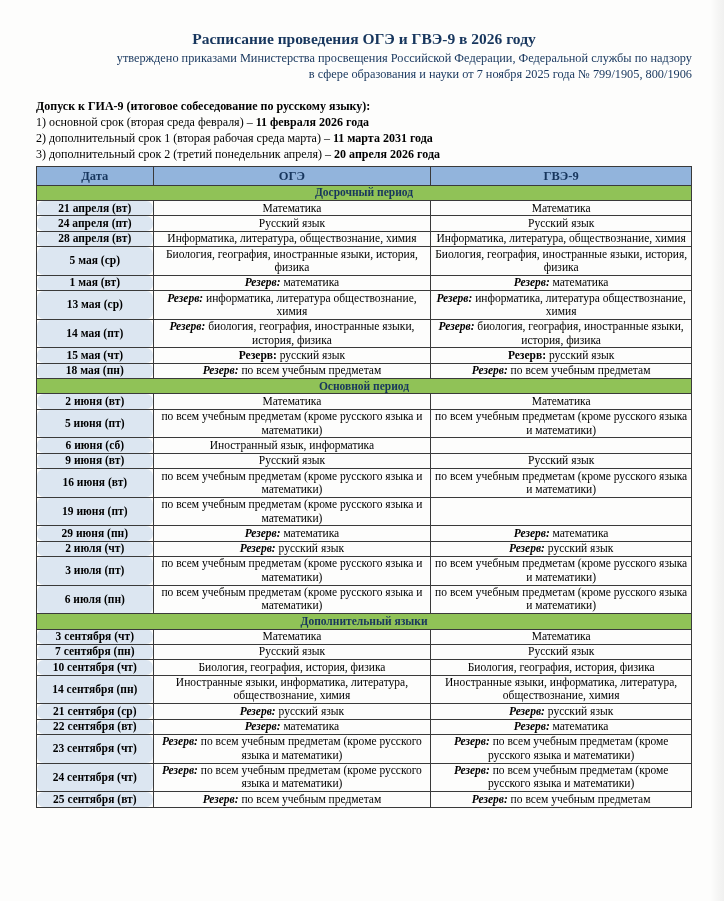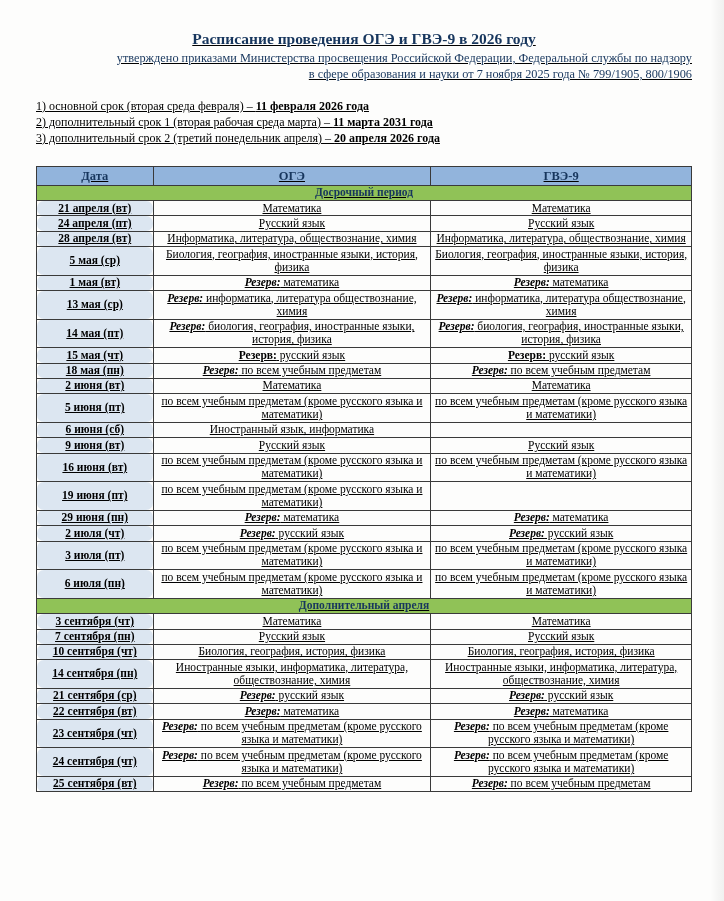--- a/index.html
+++ b/index.html
@@ -16,21 +16,20 @@
     color:#000;
     position:relative;
     overflow:hidden;
   }
   .scan-edge{
     position:absolute;top:0;right:0;width:14px;height:100%;
     background:linear-gradient(to right, rgba(0,0,0,0), rgba(0,0,0,0.05));
   }
   .page{
     padding:30px 32px 14px 36px;
-    text-decoration:underline;
   }
   .doc-title{
     text-align:center;
     font-weight:bold;
     font-size:15.5px;
     color:var(--heading-text);
     margin-bottom:3px;
   }
   .doc-subtitle{
     text-align:right;
@@ -42,21 +41,21 @@
     margin-top:15px;
     font-size:12px;
     line-height:1.34;
     color:#000;
   }
   .intro-heading{font-weight:bold;}
   .intro-line b{font-weight:bold;}
   table.schedule{
     width:100%;
     border-collapse:collapse;
-    margin-top:20px;
+    margin-top:4px;
     table-layout:fixed;
     border:1.5px solid #2b2b2b;
   }
   table.schedule th, table.schedule td{
     border:1px solid #3a3a3a;
     padding:0.5px 3px;
     font-size:11.5px;
     line-height:1.16;
     text-align:center;
     vertical-align:middle;
@@ -91,20 +90,21 @@
 <body>
 
 <div class="scan-edge"></div>
 
 <div class="page">
   <div class="doc-title">Расписание проведения ОГЭ и ГВЭ-9 в 2026 году</div>
   <div class="doc-subtitle">утверждено приказами Министерства просвещения Российской Федерации, Федеральной службы по надзору</div>
   <div class="doc-subtitle">в сфере образования и науки от 7 ноября 2025 года № 799/1905, 800/1906</div>
 
   <div class="intro">
+    <div class="intro-heading">Допуск к ГИА-9 (итоговое собеседование по русскому языку):</div>
     <div>
         <div class="intro-line"><span>1) основной срок (вторая среда февраля) – </span><b>11 февраля 2026 года</b></div>
         <div class="intro-line"><span>2) дополнительный срок 1 (вторая рабочая среда марта) –  </span><b>11 марта 2031 года</b></div>
         <div class="intro-line"><span>3) дополнительный срок 2 (третий понедельник апреля) – </span><b>20 апреля 2026 года</b></div>
       </div>
   </div>
 
   <table class="schedule">
     <colgroup>
       <col style="width:17.8%">
@@ -161,20 +161,23 @@
           <td class="date">15 мая (чт)</td>
           <td class="subj"><span class="rb">Резерв:</span> русский язык</td>
           <td class="subj"><span class="rb">Резерв:</span> русский язык</td>
         </tr>
         <tr>
           <td class="date">18 мая (пн)</td>
           <td class="subj"><span class="rbi">Резерв:</span> по всем учебным предметам</td>
           <td class="subj"><span class="rbi">Резерв:</span> по всем учебным предметам</td>
         </tr>
         <tr>
+          <td colspan="3" class="period">Основной период</td>
+        </tr>
+        <tr>
           <td class="date">2 июня (вт)</td>
           <td class="subj">Математика</td>
           <td class="subj">Математика</td>
         </tr>
         <tr>
           <td class="date">5 июня (пт)</td>
           <td class="subj">по всем учебным предметам (кроме русского языка и математики)</td>
           <td class="subj">по всем учебным предметам (кроме русского языка и математики)</td>
         </tr>
         <tr>
@@ -211,21 +214,21 @@
           <td class="date">3 июля (пт)</td>
           <td class="subj">по всем учебным предметам (кроме русского языка и математики)</td>
           <td class="subj">по всем учебным предметам (кроме русского языка и математики)</td>
         </tr>
         <tr>
           <td class="date">6 июля (пн)</td>
           <td class="subj">по всем учебным предметам (кроме русского языка и математики)</td>
           <td class="subj">по всем учебным предметам (кроме русского языка и математики)</td>
         </tr>
         <tr>
-          <td colspan="3" class="period">Дополнительный апреля</td>
+          <td colspan="3" class="period">Дополнительный языки</td>
         </tr>
         <tr>
           <td class="date">3 сентября (чт)</td>
           <td class="subj">Математика</td>
           <td class="subj">Математика</td>
         </tr>
         <tr>
           <td class="date">7 сентября (пн)</td>
           <td class="subj">Русский язык</td>
           <td class="subj">Русский язык</td>

